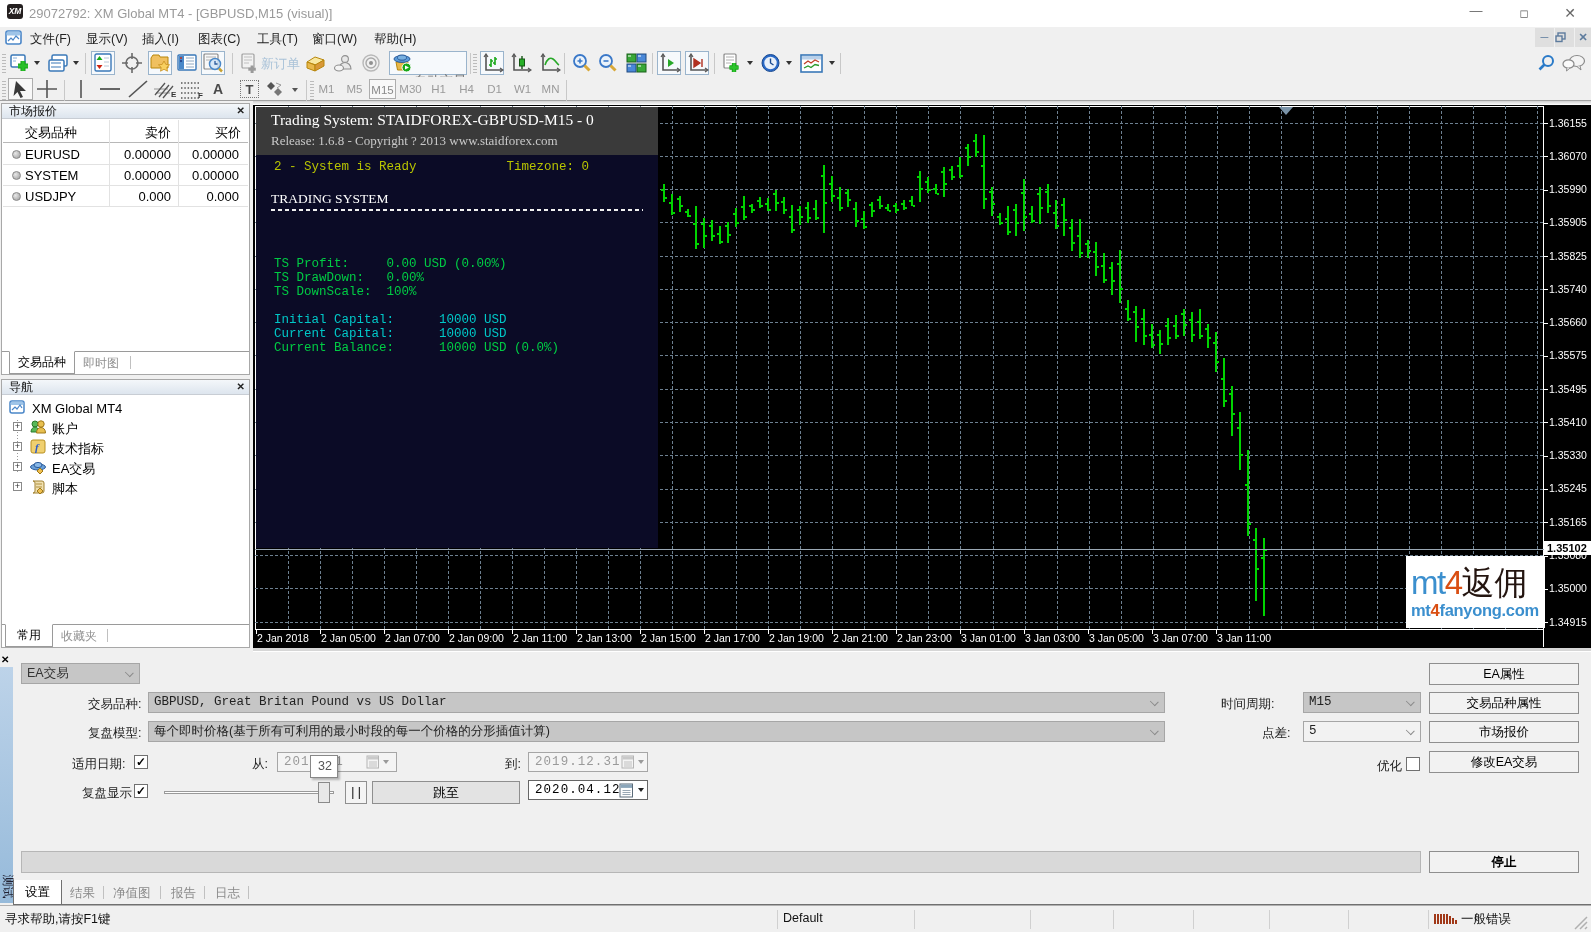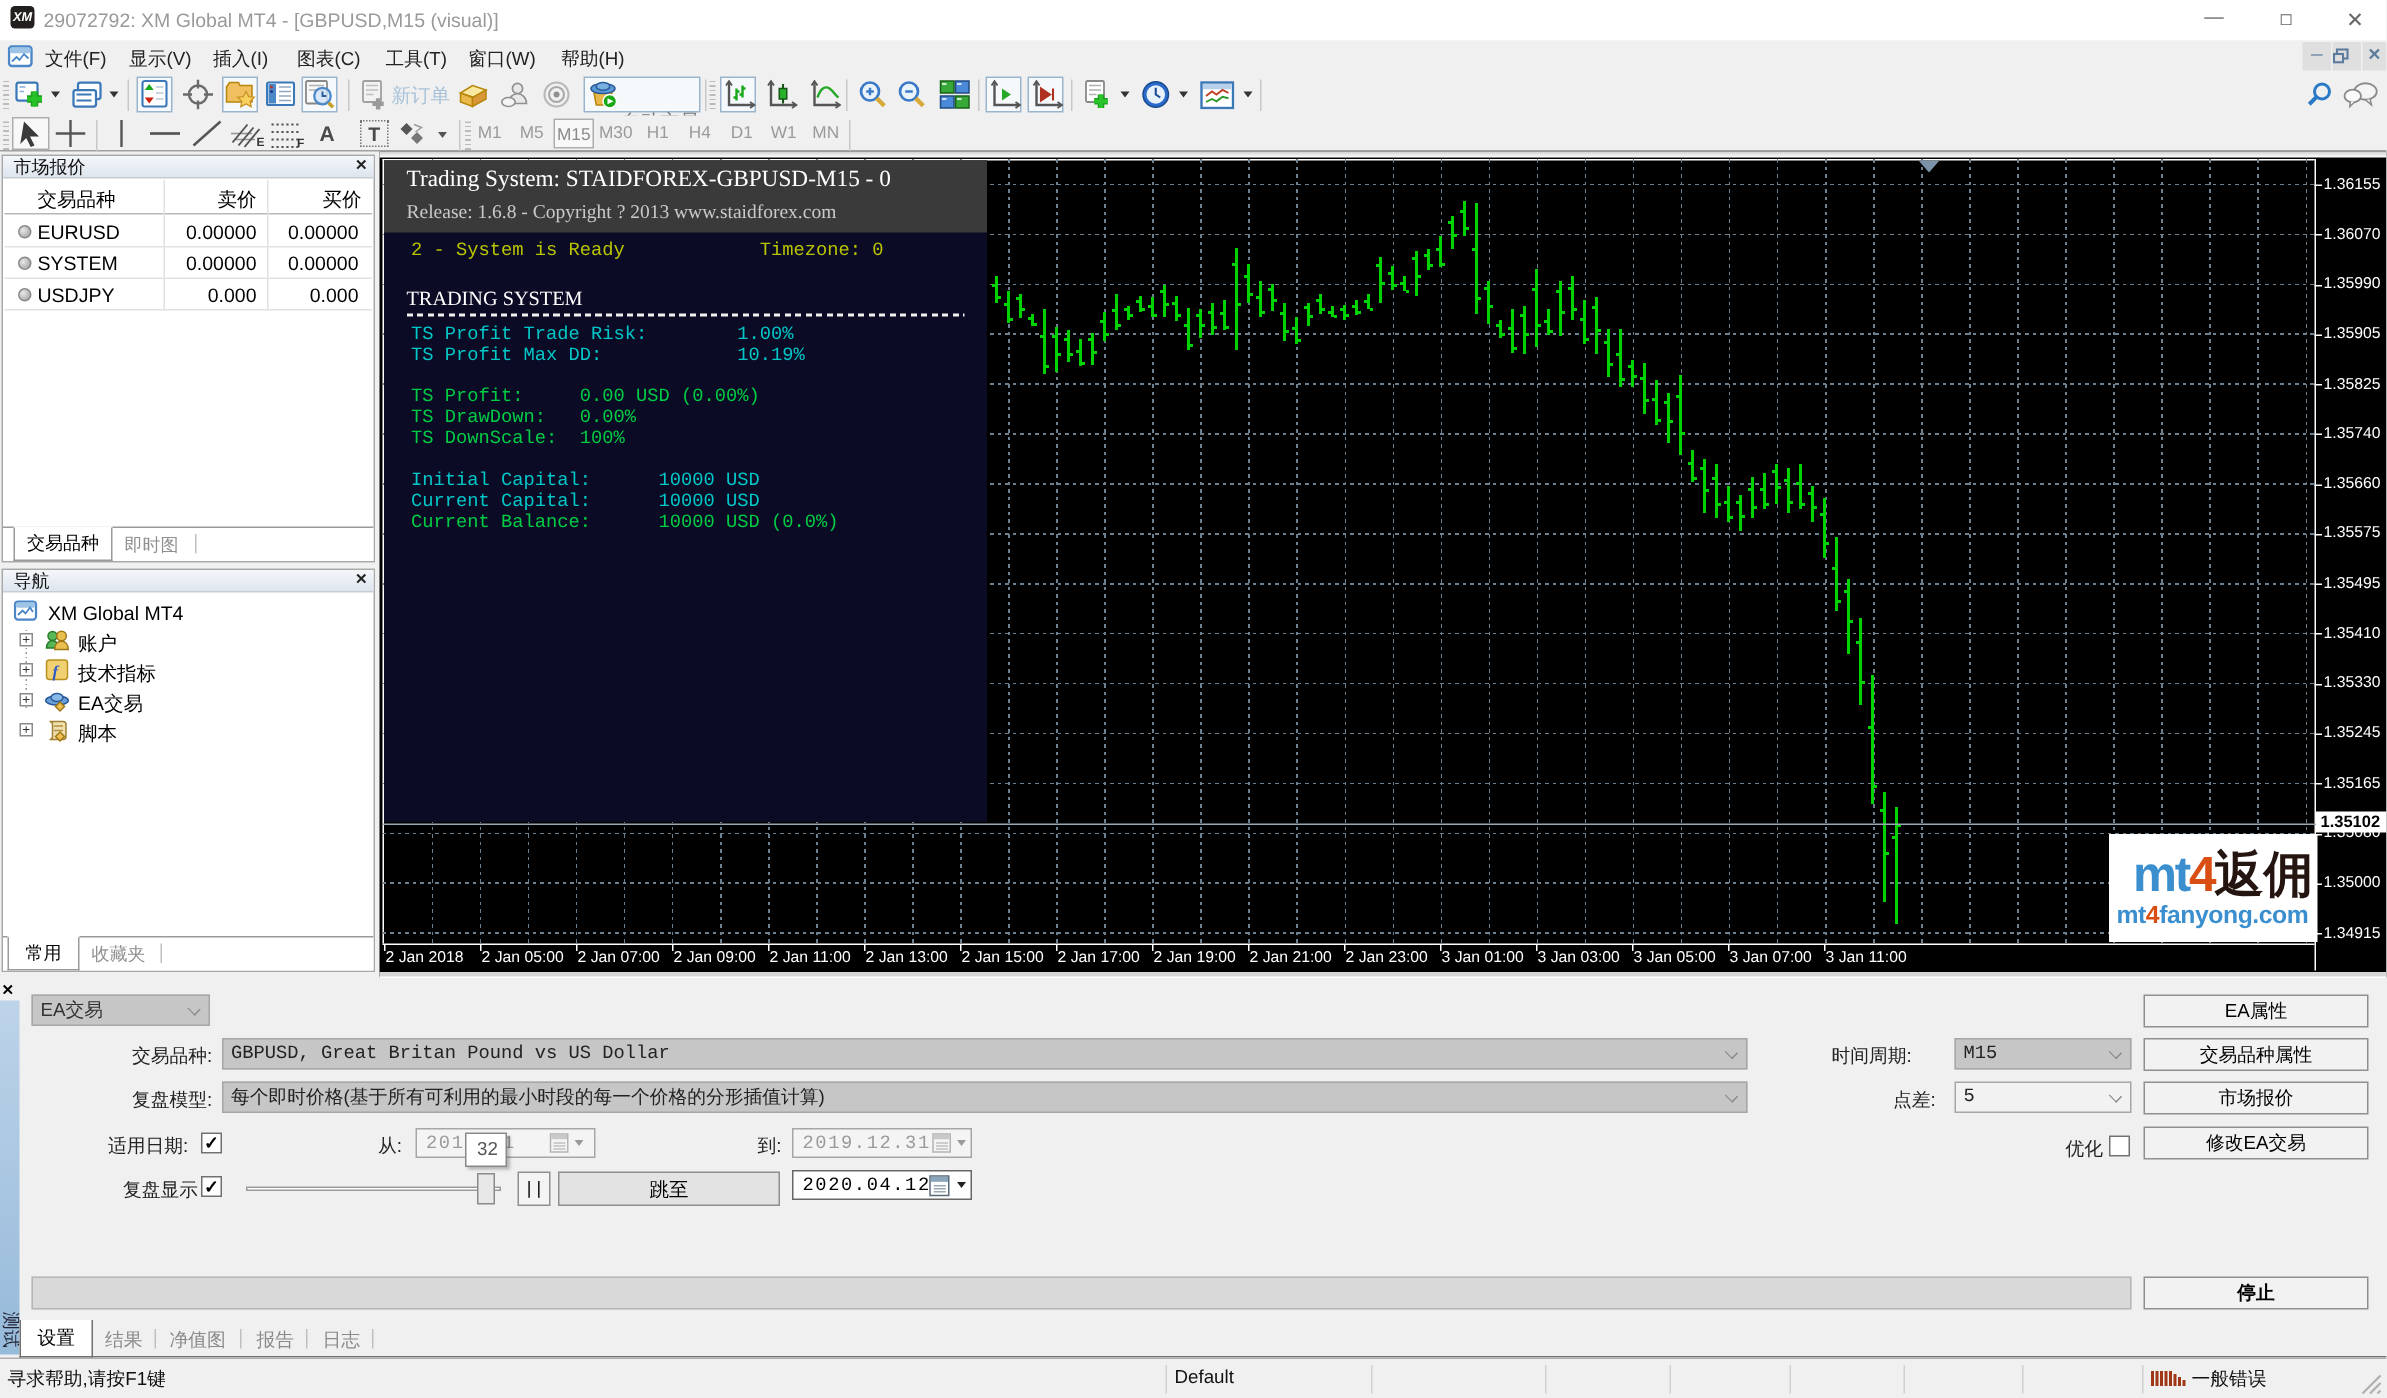--- a/index.html
+++ b/index.html
@@ -688,21 +688,20 @@
       <path d="M0 0 h14 l-7 8 z" fill="#7a93a8"></path>
     </svg>
 <div id="tsys">
 <div class="hdr">
         <div class="abs" style="left:15px;top:4px;font-size:15.5px">Trading System: STAIDFOREX-GBPUSD-M15 - 0</div>
         <div class="abs" style="left:15px;top:26px;font-size:13px;color:#c9c9c9">Release: 1.6.8 - Copyright ? 2013 www.staidforex.com</div>
       </div>
 <div class="mono" style="top:53px;color:#b8c400">2 - System is Ready            Timezone: 0</div>
 <div class="abs" style="left:15px;top:84px;font-family:'Liberation Serif',serif;font-size:13.5px;color:#fff">TRADING SYSTEM</div>
 <div class="abs" style="left:15px;top:102px;width:372px;height:2px;background:repeating-linear-gradient(90deg,#f0f0f0 0,#f0f0f0 4px,transparent 4px,transparent 7px)"></div>
-<div class="mono" style="top:109px;color:#00c8c8">TS Profit Trade Risk:        1.00%<br>TS Profit Max DD:            10.19%</div>
 <div class="mono" style="top:150px;color:#00cc44">TS Profit:     0.00 USD (0.00%)<br>TS DrawDown:   0.00%<br>TS DownScale:  100%</div>
 <div class="mono" style="top:206px;color:#00c8c8">Initial Capital:      10000 USD<br>Current Capital:      10000 USD</div>
 <div class="mono" style="top:234px;color:#00cc44">Current Balance:      10000 USD (0.0%)</div>
 </div>
 <div class="abs" style="left:1290px;top:0;width:48px;height:551px">
       <div class="pl" style="top:16px">1.36155</div>
       <div class="ptick" style="top:22px"></div>
       <div class="pl" style="top:49px">1.36070</div>
       <div class="ptick" style="top:55px"></div>
       <div class="pl" style="top:82px">1.35990</div>
@@ -766,21 +765,21 @@
       <div class="ttick" style="left:771px"></div>
       <div class="tl" style="left:772px">3 Jan 03:00</div>
       <div class="ttick" style="left:835px"></div>
       <div class="tl" style="left:836px">3 Jan 05:00</div>
       <div class="ttick" style="left:899px"></div>
       <div class="tl" style="left:900px">3 Jan 07:00</div>
       <div class="ttick" style="left:963px"></div>
       <div class="tl" style="left:964px">3 Jan 11:00</div>
     </div>
 <div class="abs" style="left:1153px;top:455px;width:139px;height:72px;background:#fff;overflow:hidden">
-      <div class="abs" style="left:16px;top:5px;font-size:33px;font-weight:bold;color:#3b8fce;letter-spacing:-1.5px">mt<span style="color:#d94e12">4</span><span style="color:#241510;letter-spacing:0">返佣</span></div>
+      <div class="abs" style="left:5px;top:5px;font-size:33px;font-weight:normal;color:#3b8fce;letter-spacing:-1.5px">mt<span style="color:#d94e12">4</span><span style="color:#241510;letter-spacing:0">返佣</span></div>
       <div class="abs" style="left:5px;top:45px;font-size:16.5px;font-weight:bold;color:#3b8fce;letter-spacing:-.3px">mt<span style="color:#d94e12">4</span>fanyong.com</div>
     </div>
 <div class="abs" style="left:0;top:547px;width:1338px;height:4px;background:#d6d6d6;border-bottom:1px solid #fff"></div>
 </div>
 <div class="abs" id="tester">
 <div class="abs" style="left:0;top:15px;width:13px;height:236px;background:linear-gradient(#bdd3e9,#96bada)"></div>
 <div class="abs" style="left:1px;top:2px;font-size:10px;font-weight:bold;color:#000">✕</div>
 <div class="abs" style="left:-7px;top:228px;width:28px;font-size:12px;color:#223;transform:rotate(90deg)">测试</div>
 <div class="combo combogrey" style="left:21px;top:11px;width:119px;color:#333;font-family:'Liberation Sans',sans-serif">EA交易<div class="chev"></div></div>
 <div class="btn" style="top:11px">EA属性</div>

